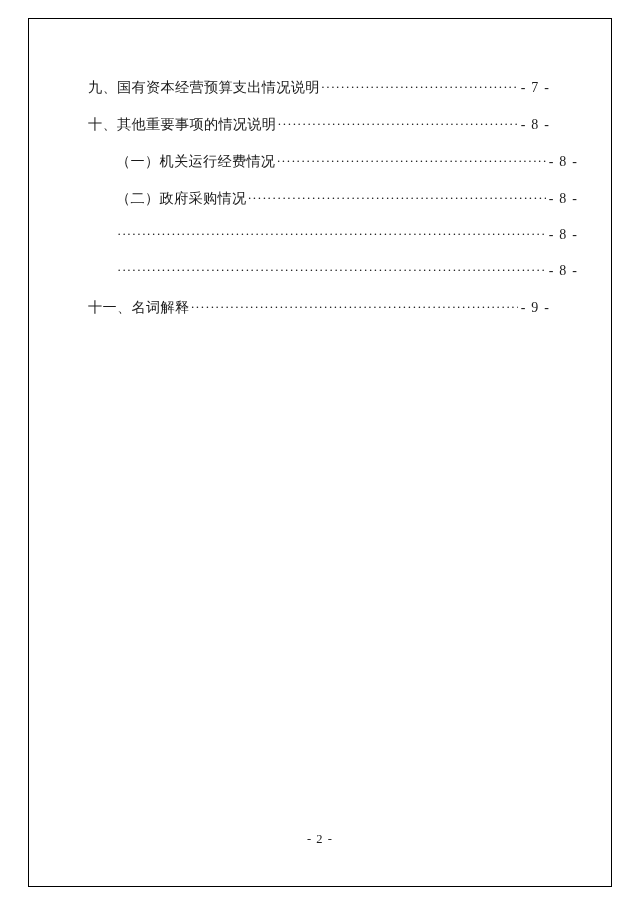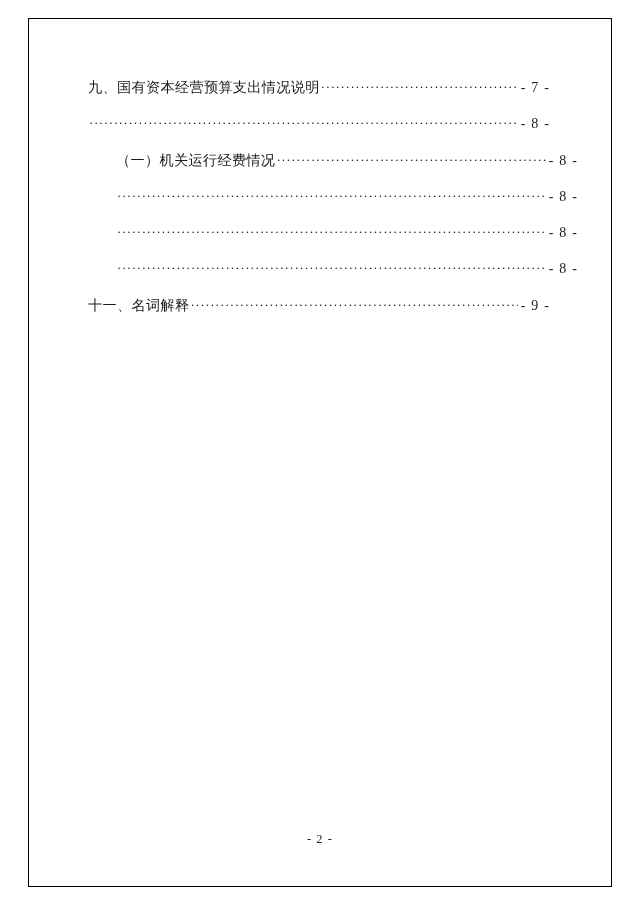--- a/index.html
+++ b/index.html
@@ -90,29 +90,31 @@
 <div class="page">
   <div class="border-frame"></div>
 
   <div class="toc" id="toc">
       <div class="toc-entry">
         <span class="toc-title">九、国有资本经营预算支出情况说明</span>
         <span class="toc-dots">·························································································</span>
         <span class="toc-page">- 7 -</span>
       </div>
       <div class="toc-entry">
+        <span class="toc-title">十、其他重要事项的情况说明</span>
         <span class="toc-dots">·························································································</span>
         <span class="toc-page">- 8 -</span>
       </div>
       <div class="toc-entry level-2">
         <span class="toc-title">（一）机关运行经费情况</span>
         <span class="toc-dots">·························································································</span>
         <span class="toc-page">- 8 -</span>
       </div>
       <div class="toc-entry level-2">
+        <span class="toc-title">（二）政府采购情况</span>
         <span class="toc-dots">·························································································</span>
         <span class="toc-page">- 8 -</span>
       </div>
       <div class="toc-entry level-2">
         <span class="toc-dots">·························································································</span>
         <span class="toc-page">- 8 -</span>
       </div>
       <div class="toc-entry level-2">
         <span class="toc-dots">·························································································</span>
         <span class="toc-page">- 8 -</span>

